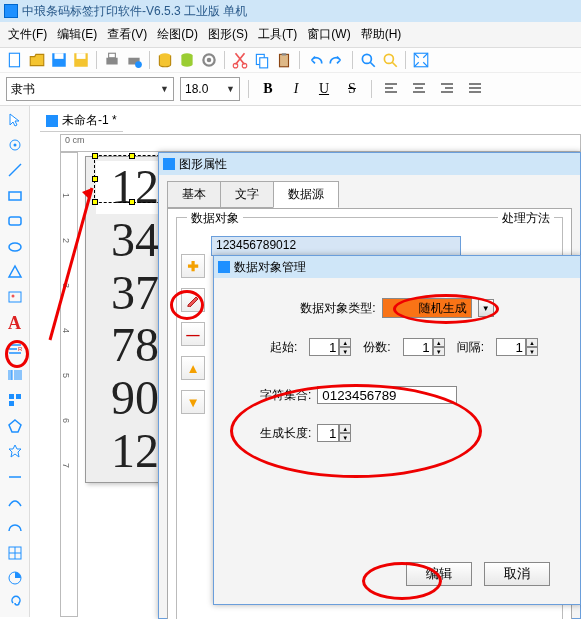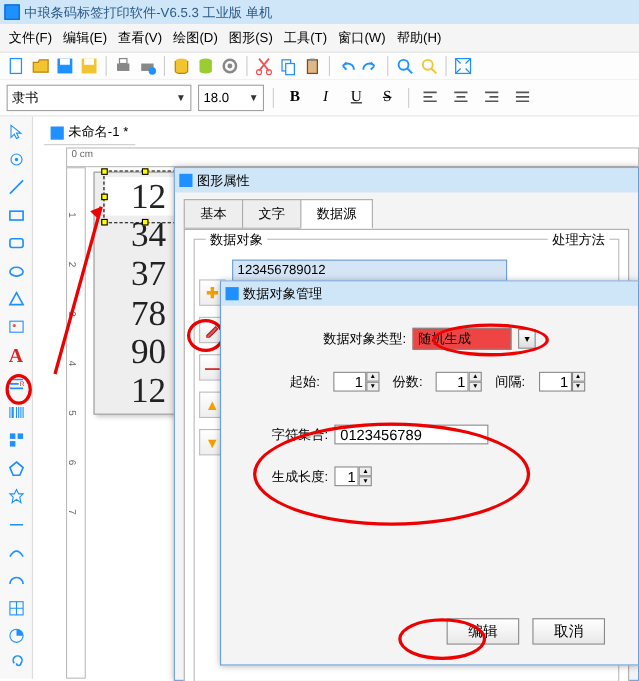--- a/index.html
+++ b/index.html
@@ -37,21 +37,21 @@
   
   .canvas-area { flex: 1; background: #fff; position: relative; }
   .doc-tab { position: absolute; top: 4px; left: 10px; display: flex; align-items: center; gap: 4px; border-bottom: 1px solid #ccc; padding: 2px 6px; }
   .doc-tab .icon { width: 12px; height: 12px; background: #1e90ff; }
   
   .ruler-h { position: absolute; top: 28px; left: 30px; height: 18px; right: 0; background: #fff; border: 1px solid #bbb; font-size: 9px; color: #666; padding-left: 4px; }
   .ruler-v { position: absolute; top: 46px; left: 30px; width: 18px; bottom: 0; background: #fff; border: 1px solid #bbb; }
   .ruler-v .tick { writing-mode: vertical-lr; font-size:9px; color:#666; }
   
   .page { position: absolute; top: 50px; left: 55px; width: 100px; background: #eee; border: 1px solid #999; box-shadow: 2px 2px 4px rgba(0,0,0,0.2); padding: 4px 0; }
-  .page .num { font-family: "Times New Roman", serif; font-size: 32px; text-align: center; line-height: 1.1; color: #222; }
+  .page .num { font-family: "Times New Roman", serif; font-size: 48px; text-align: center; line-height: 1.1; color: #222; }
   .selected-box { position: absolute; top: -2px; left: 8px; width: 76px; height: 48px; border: 1px dashed #000; }
   .selected-box .handle { width:6px; height:6px; background:#ff0; border:1px solid #000; position:absolute; }
   
   
   .red-circle { position:absolute; border:3px solid #e00; border-radius:50%; pointer-events:none; }
   .red-arrow { position:absolute; pointer-events:none; }
   
   
   .dlg1 { position:absolute; top:152px; left:158px; right:0; bottom:0; background:#f4f4f4; border:1px solid #6a9edb; box-shadow:0 0 6px rgba(0,0,0,.3); }
   .dlg1 .titlebar { background:#cfe6f8; height:22px; display:flex; align-items:center; padding:0 4px; gap:4px; }
@@ -59,26 +59,26 @@
   .dlg1 .tab { padding:4px 14px; border:1px solid #aaa; background:#eee; cursor:pointer; margin-right:-1px; }
   .dlg1 .tab.active { background:#fff; border-bottom:1px solid #fff; }
   .dlg1 .panel { border:1px solid #aaa; margin:0 8px 8px; background:#fff; padding:8px; position:relative; height: calc(100% - 44px); }
   .dlg1 .group-label { position:absolute; top:-8px; background:#fff; padding:0 4px; font-size:12px; }
   .data-obj-list { border:1px solid #6a9edb; background:#d6e5f5; width:250px; height:20px; padding:1px 4px; }
   .side-btns { position:absolute; left:4px; top:36px; display:flex; flex-direction:column; gap:10px; }
   .side-btn { width:24px; height:24px; border:1px solid #bbb; background:linear-gradient(#fff,#eee); cursor:pointer; display:flex; align-items:center; justify-content:center; }
   .proc-label { position:absolute; right:8px; top:0; }
   
   
-  .dlg2 { position:absolute; top:255px; left:200px; right:0; height: 350px; background:#f4f4f4; border:1px solid #6a9edb; box-shadow:0 0 6px rgba(0,0,0,.3); }
+  .dlg2 { position:absolute; top:255px; left:213px; right:0; height: 350px; background:#f4f4f4; border:1px solid #6a9edb; box-shadow:0 0 6px rgba(0,0,0,.3); }
   .dlg2 .titlebar { background:#cfe6f8; height:22px; display:flex; align-items:center; padding:0 4px; gap:4px; }
   .dlg2 .body { padding:20px 16px; }
   .frow { display:flex; align-items:center; gap:6px; margin-bottom:20px; }
   .frow label { white-space:nowrap; }
-  .combo { width:110px; height:20px; border:1px solid #888; background:#ef4444; display:flex; align-items:center; padding:0 4px; justify-content:flex-start; }
+  .combo { width:110px; height:20px; border:1px solid #888; background:#f97316; display:flex; align-items:center; padding:0 4px; justify-content:flex-end; }
   .combo.right-btn { width:90px; }
   .combo-btn { width:16px;height:18px;border:1px solid #888;background:linear-gradient(#fff,#ddd);display:inline-flex;align-items:center;justify-content:center;font-size:8px;}
   .spinbox { display:flex; }
   .spinbox input { width:30px; height:18px; border:1px solid #888; text-align:right; padding-right:2px; }
   .spinbox .spin { width:12px; display:flex; flex-direction:column; }
   .spinbox .spin button { height:9px; border:1px solid #888; background:#eee; font-size:6px; line-height:6px; padding:0; }
   .textinput { width:140px; height:18px; border:1px solid #888; padding:0 4px; }
   .dlg-buttons { position:absolute; bottom:18px; right:30px; display:flex; gap:12px; }
   .dlg-buttons button { width:66px; height:24px; border:1px solid #888; background:linear-gradient(#fff,#e8e8e8); cursor:pointer; }
   

